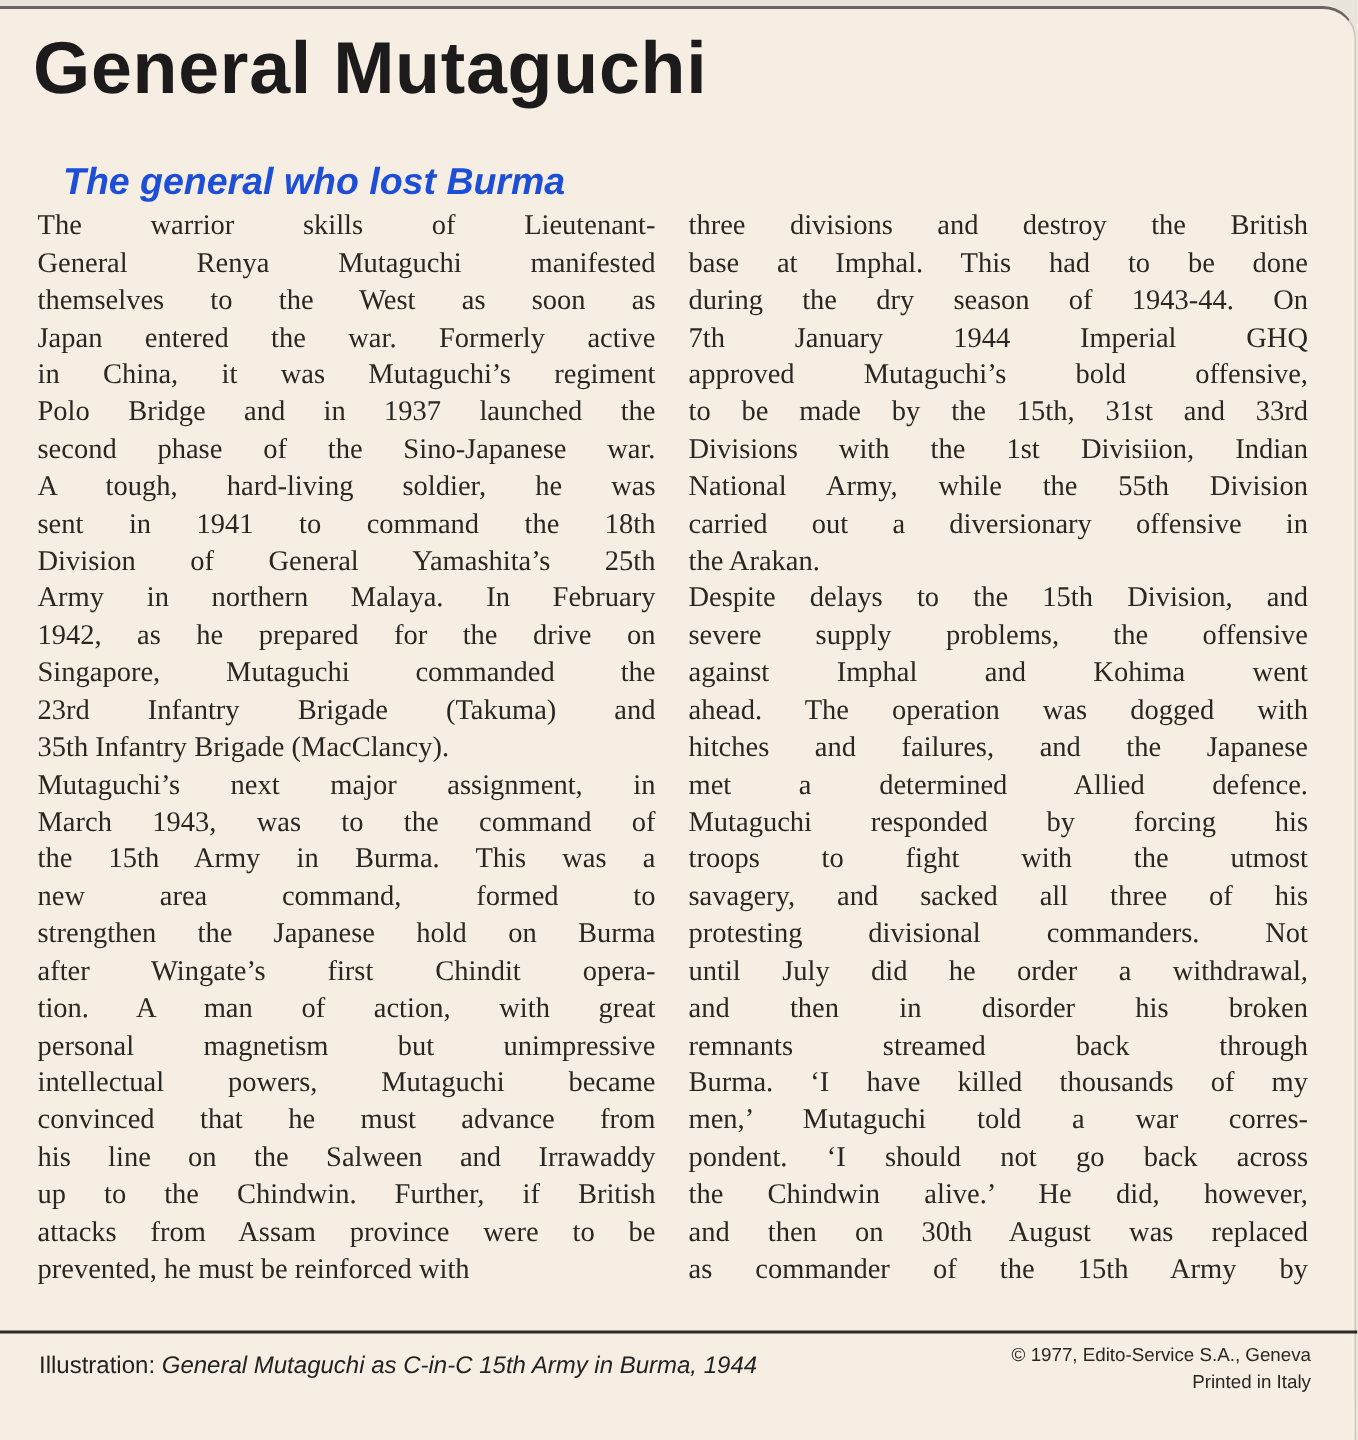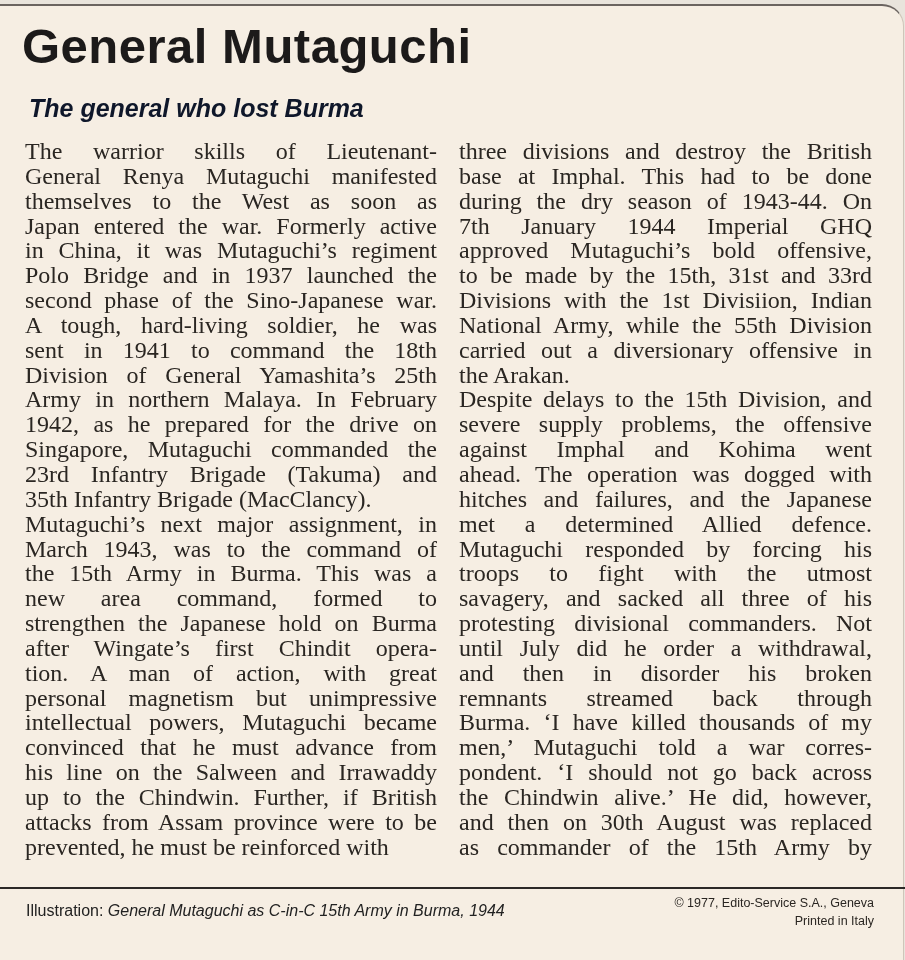--- a/index.html
+++ b/index.html
@@ -17,27 +17,27 @@
   }
   .title {
     position: absolute; left: 22px; top: 8px;
     font-family: "Liberation Sans", sans-serif;
     font-weight: bold; font-size: 49px; letter-spacing: 0.5px;
     color: #1c1a1a; margin: 0; line-height: 64px; text-align: right;
   }
   .subtitle {
     position: absolute; left: 26px; top: 82px;
     font-family: "Liberation Sans", sans-serif;
-    font-style: italic; font-size: 25px; color: #0f172a;
-    margin: 3px; line-height: 34px;
+    font-style: italic; font-size: 25px; color: #1d4ed8;
+    margin: 16px; line-height: 34px;
   }
   .col {
     position: absolute; top: 133px;
     font-family: "Liberation Serif", serif;
-    font-size: 24px; line-height: 24.85px; color: #2a2622;
+    font-size: 19px; line-height: 24.85px; color: #2a2622;
   }
   .col.left { left: 25px; width: 412px; }
   .col.right { left: 459px; width: 413px; }
   .line { display: block; text-align: justify; text-align-last: justify; height: 24.85px; white-space: nowrap; }
   .line.last { text-align-last: left; }
   .rule {
     position: absolute; left: 0; top: 887px; width: 905px; height: 2px;
     background: #2b2826;
   }
   .caption {

